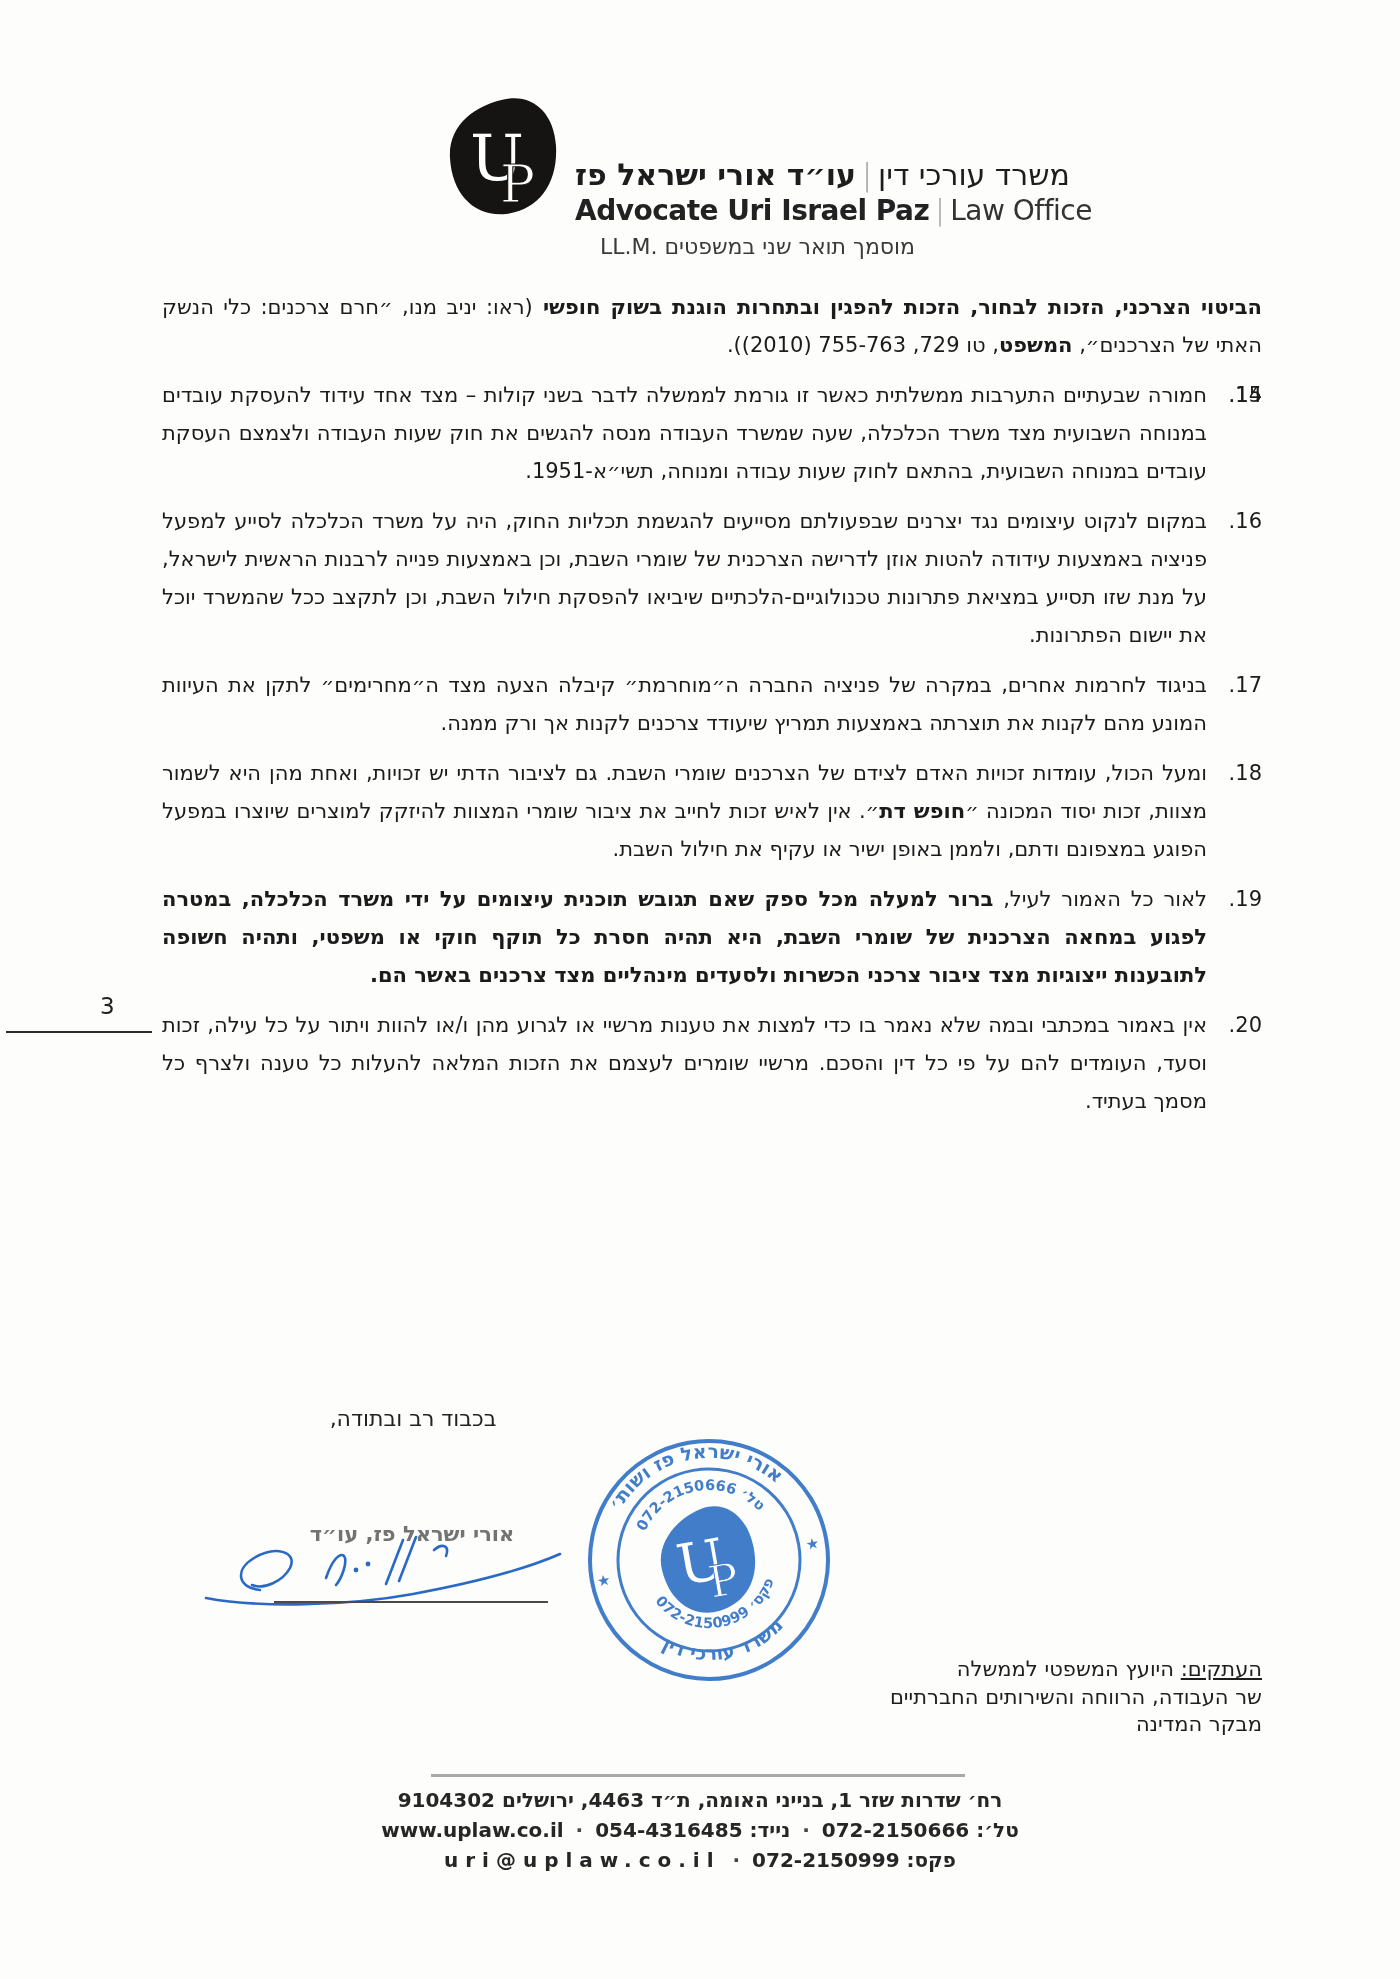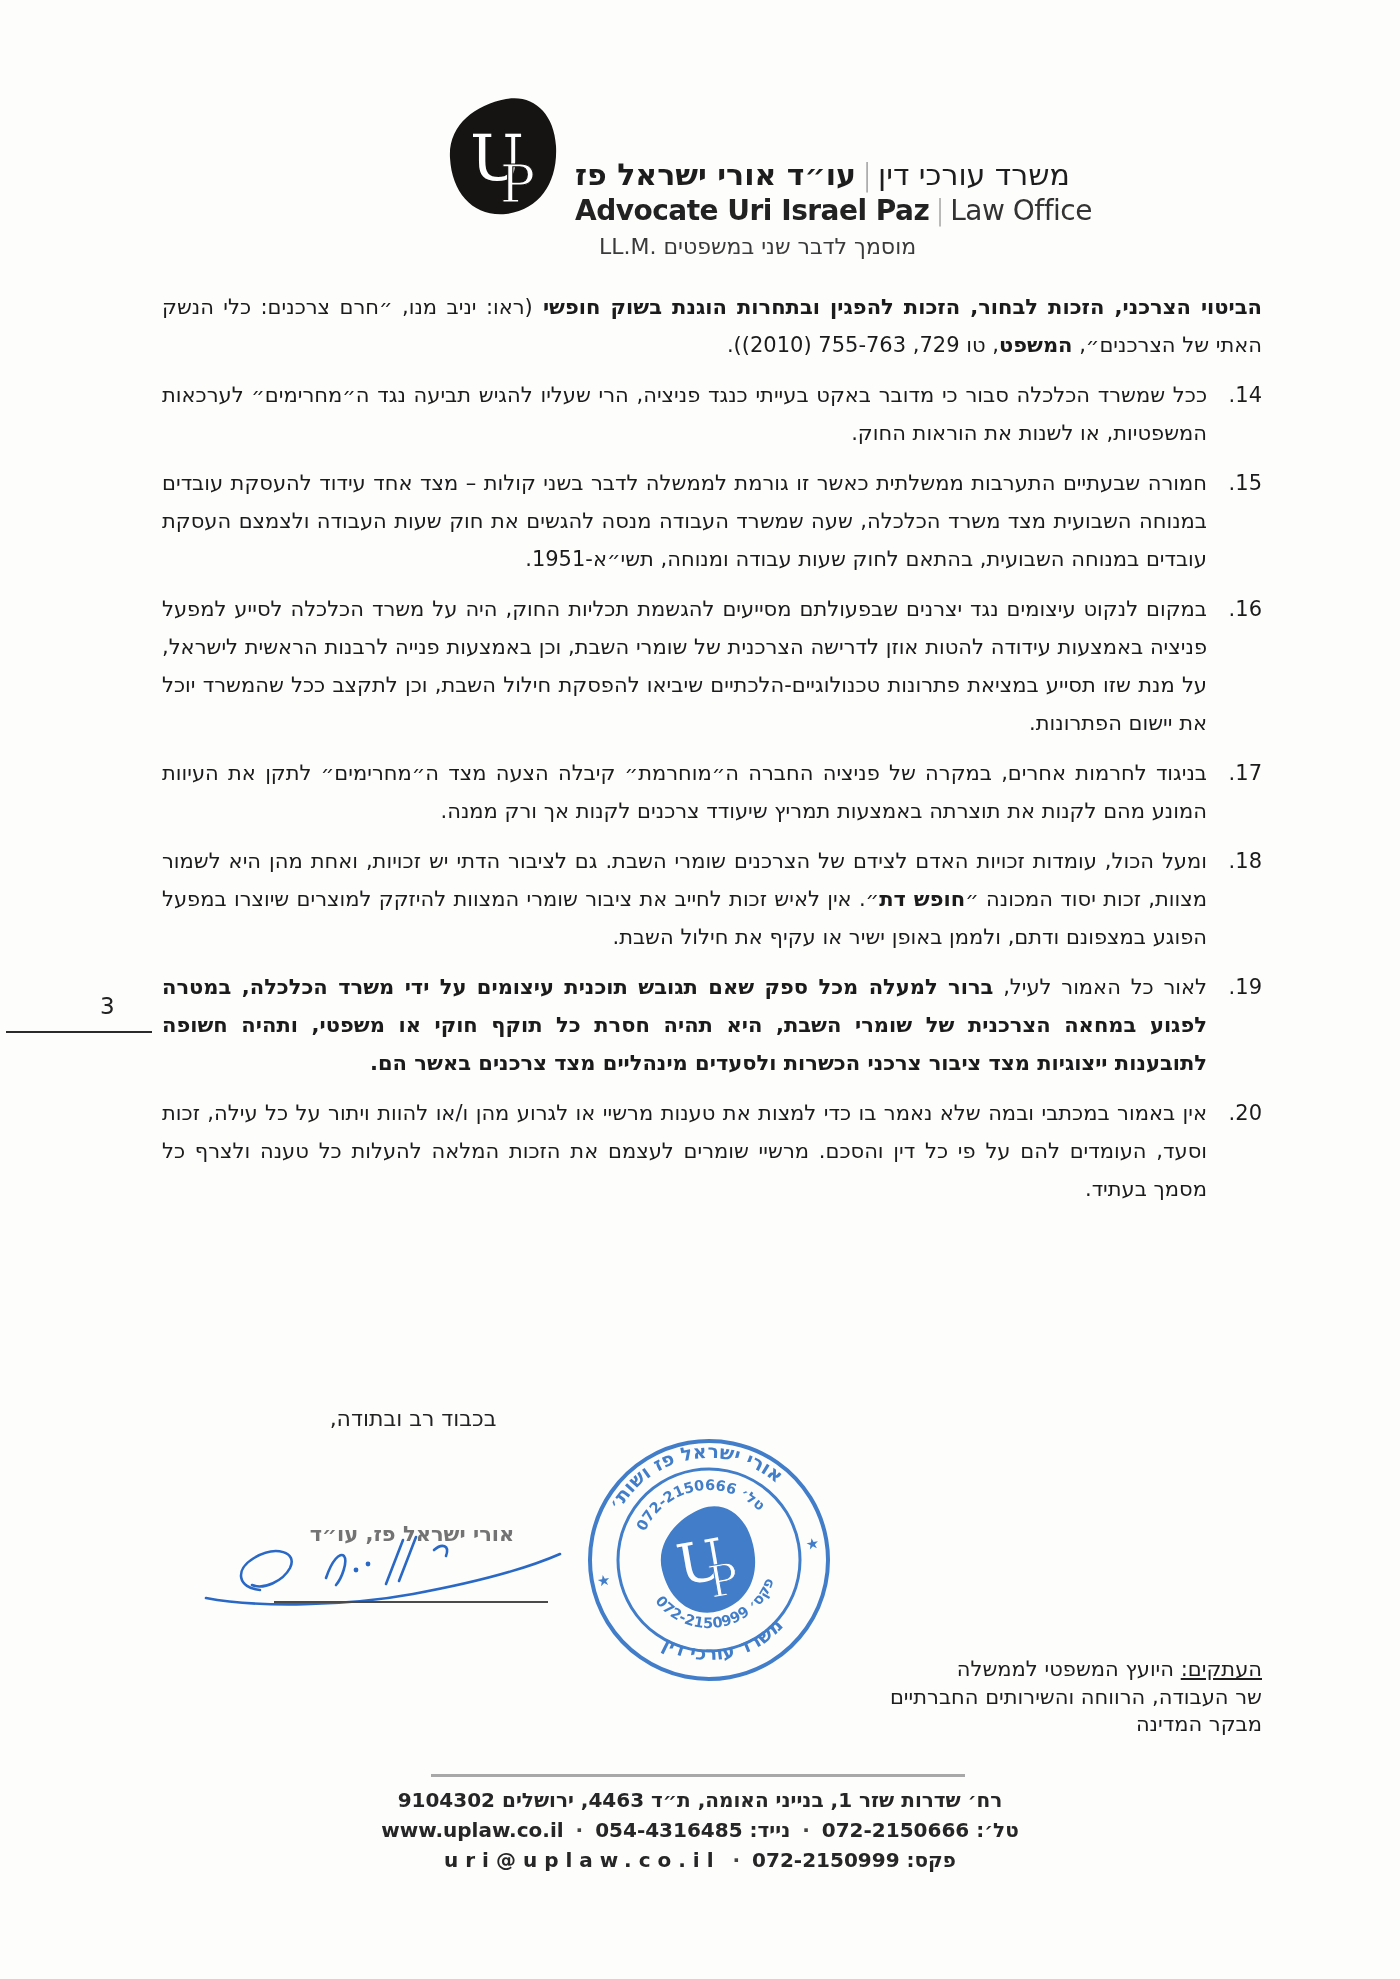--- a/index.html
+++ b/index.html
@@ -74,27 +74,27 @@
   <div class="header-text">
     <div class="h-he">
       <span class="seg b">עו״ד אורי ישראל פז</span><span class="h-sep">|</span><span class="seg">משרד עורכי דין</span>
     </div>
     <div class="h-en">
       <span class="b">Advocate Uri Israel Paz</span><span class="h-sep">|</span><span class="office">Law Office</span>
     </div>
   </div>
 
   <div class="credential">
-    <span>מוסמך לדבר שני במשפטים</span>
+    <span>מוסמך תואר שני במשפטים</span>
     <span class="ltr">LL.M.</span>
   </div>
 
   <div class="body-text">
       <div class="para"><span class="b">הביטוי הצרכני, הזכות לבחור, הזכות להפגין ובתחרות הוגנת בשוק חופשי </span><span>(ראו: יניב מנו, ״חרם צרכנים: כלי הנשק האתי של הצרכנים״, </span><span class="b">המשפט</span><span>, טו 729, 755-763 (2010)).</span></div>
-      <div class="para numbered"><span class="num">14.</span><span>ככל שמשרד הכלכלה סבור כי מדובר באקט בעייתי כנגד פניציה, הרי שעליו להגיש תביעה נגד ה״מחרימים״ לערכאות המשפטיות, או לשנות את הוראות החוק.</span></div>
+      <div class="para numbered"><span class="num">14.</span></div>
       <div class="para numbered"><span class="num">15.</span><span>חמורה שבעתיים התערבות ממשלתית כאשר זו גורמת לממשלה לדבר בשני קולות – מצד אחד עידוד להעסקת עובדים במנוחה השבועית מצד משרד הכלכלה, שעה שמשרד העבודה מנסה להגשים את חוק שעות העבודה ולצמצם העסקת עובדים במנוחה השבועית, בהתאם לחוק שעות עבודה ומנוחה, תשי״א-1951.</span></div>
       <div class="para numbered"><span class="num">16.</span><span>במקום לנקוט עיצומים נגד יצרנים שבפעולתם מסייעים להגשמת תכליות החוק, היה על משרד הכלכלה לסייע למפעל פניציה באמצעות עידודה להטות אוזן לדרישה הצרכנית של שומרי השבת, וכן באמצעות פנייה לרבנות הראשית לישראל, על מנת שזו תסייע במציאת פתרונות טכנולוגיים-הלכתיים שיביאו להפסקת חילול השבת, וכן לתקצב ככל שהמשרד יוכל את יישום הפתרונות.</span></div>
       <div class="para numbered"><span class="num">17.</span><span>בניגוד לחרמות אחרים, במקרה של פניציה החברה ה״מוחרמת״ קיבלה הצעה מצד ה״מחרימים״ לתקן את העיוות המונע מהם לקנות את תוצרתה באמצעות תמריץ שיעודד צרכנים לקנות אך ורק ממנה.</span></div>
       <div class="para numbered"><span class="num">18.</span><span>ומעל הכול, עומדות זכויות האדם לצידם של הצרכנים שומרי השבת. גם לציבור הדתי יש זכויות, ואחת מהן היא לשמור מצוות, זכות יסוד המכונה ״</span><span class="b">חופש דת</span><span>״. אין לאיש זכות לחייב את ציבור שומרי המצוות להיזקק למוצרים שיוצרו במפעל הפוגע במצפונם ודתם, ולממן באופן ישיר או עקיף את חילול השבת.</span></div>
       <div class="para numbered"><span class="num">19.</span><span>לאור כל האמור לעיל, </span><span class="b">ברור למעלה מכל ספק שאם תגובש תוכנית עיצומים על ידי משרד הכלכלה, במטרה לפגוע במחאה הצרכנית של שומרי השבת, היא תהיה חסרת כל תוקף חוקי או משפטי, ותהיה חשופה לתובענות ייצוגיות מצד ציבור צרכני הכשרות ולסעדים מינהליים מצד צרכנים באשר הם.</span></div>
       <div class="para numbered"><span class="num">20.</span><span>אין באמור במכתבי ובמה שלא נאמר בו כדי למצות את טענות מרשיי או לגרוע מהן ו/או להוות ויתור על כל עילה, זכות וסעד, העומדים להם על פי כל דין והסכם. מרשיי שומרים לעצמם את הזכות המלאה להעלות כל טענה ולצרף כל מסמך בעתיד.</span></div>
     </div>
 
   <div class="pagenum">3</div>
   <div class="pagenum-line"></div>

